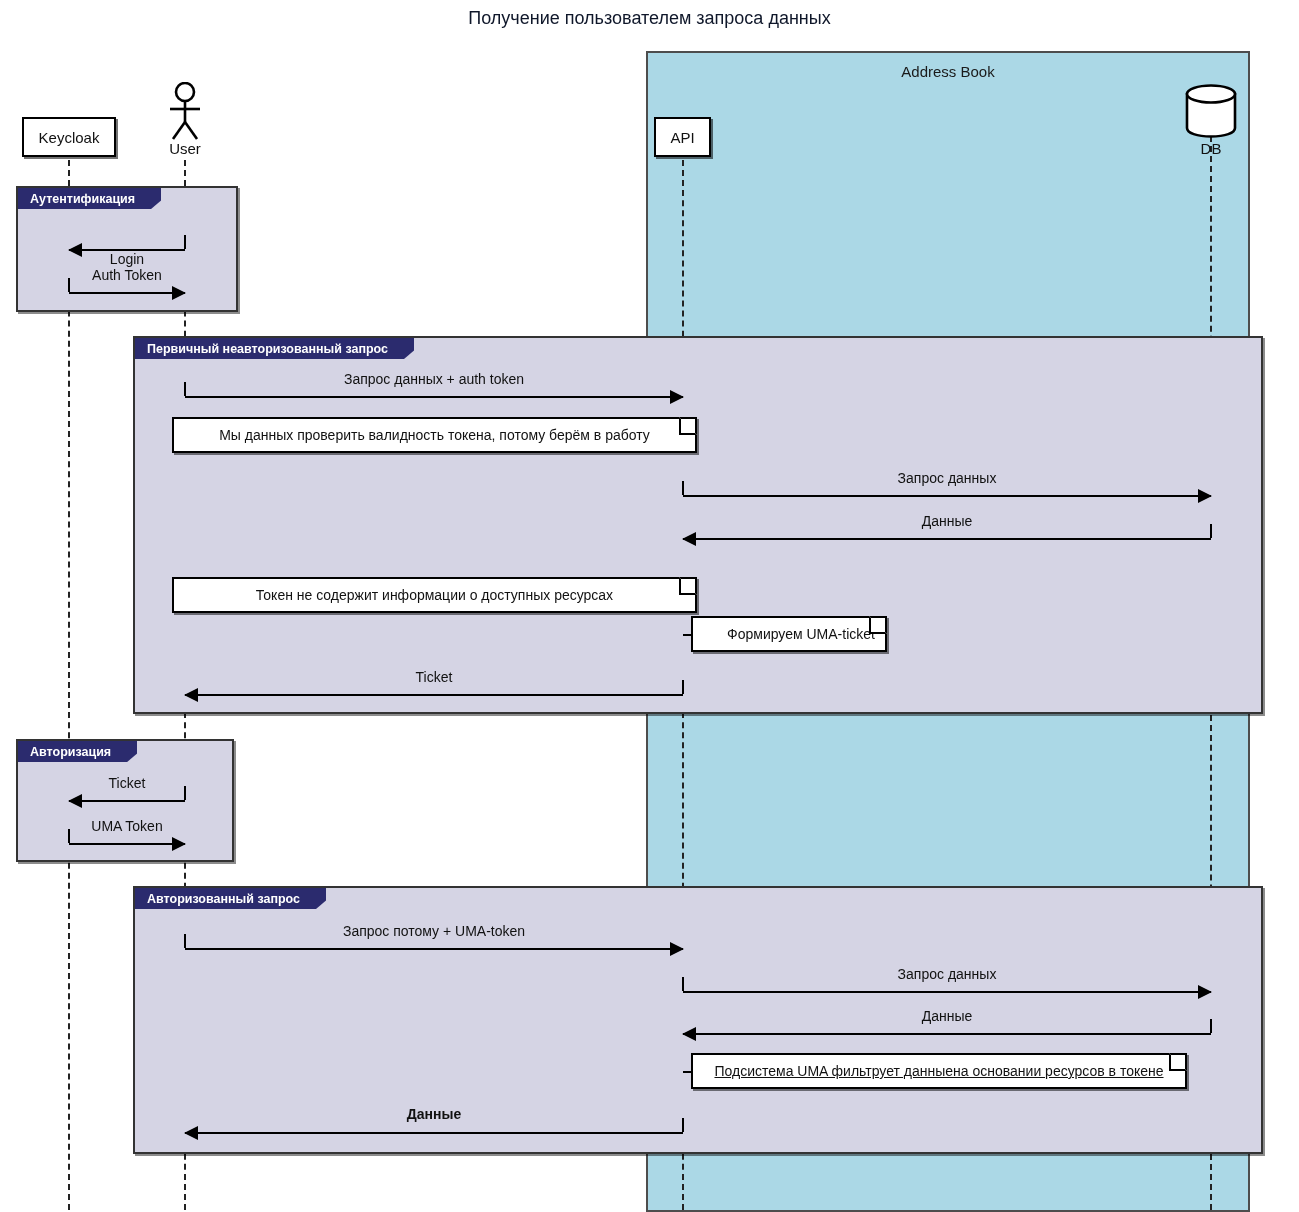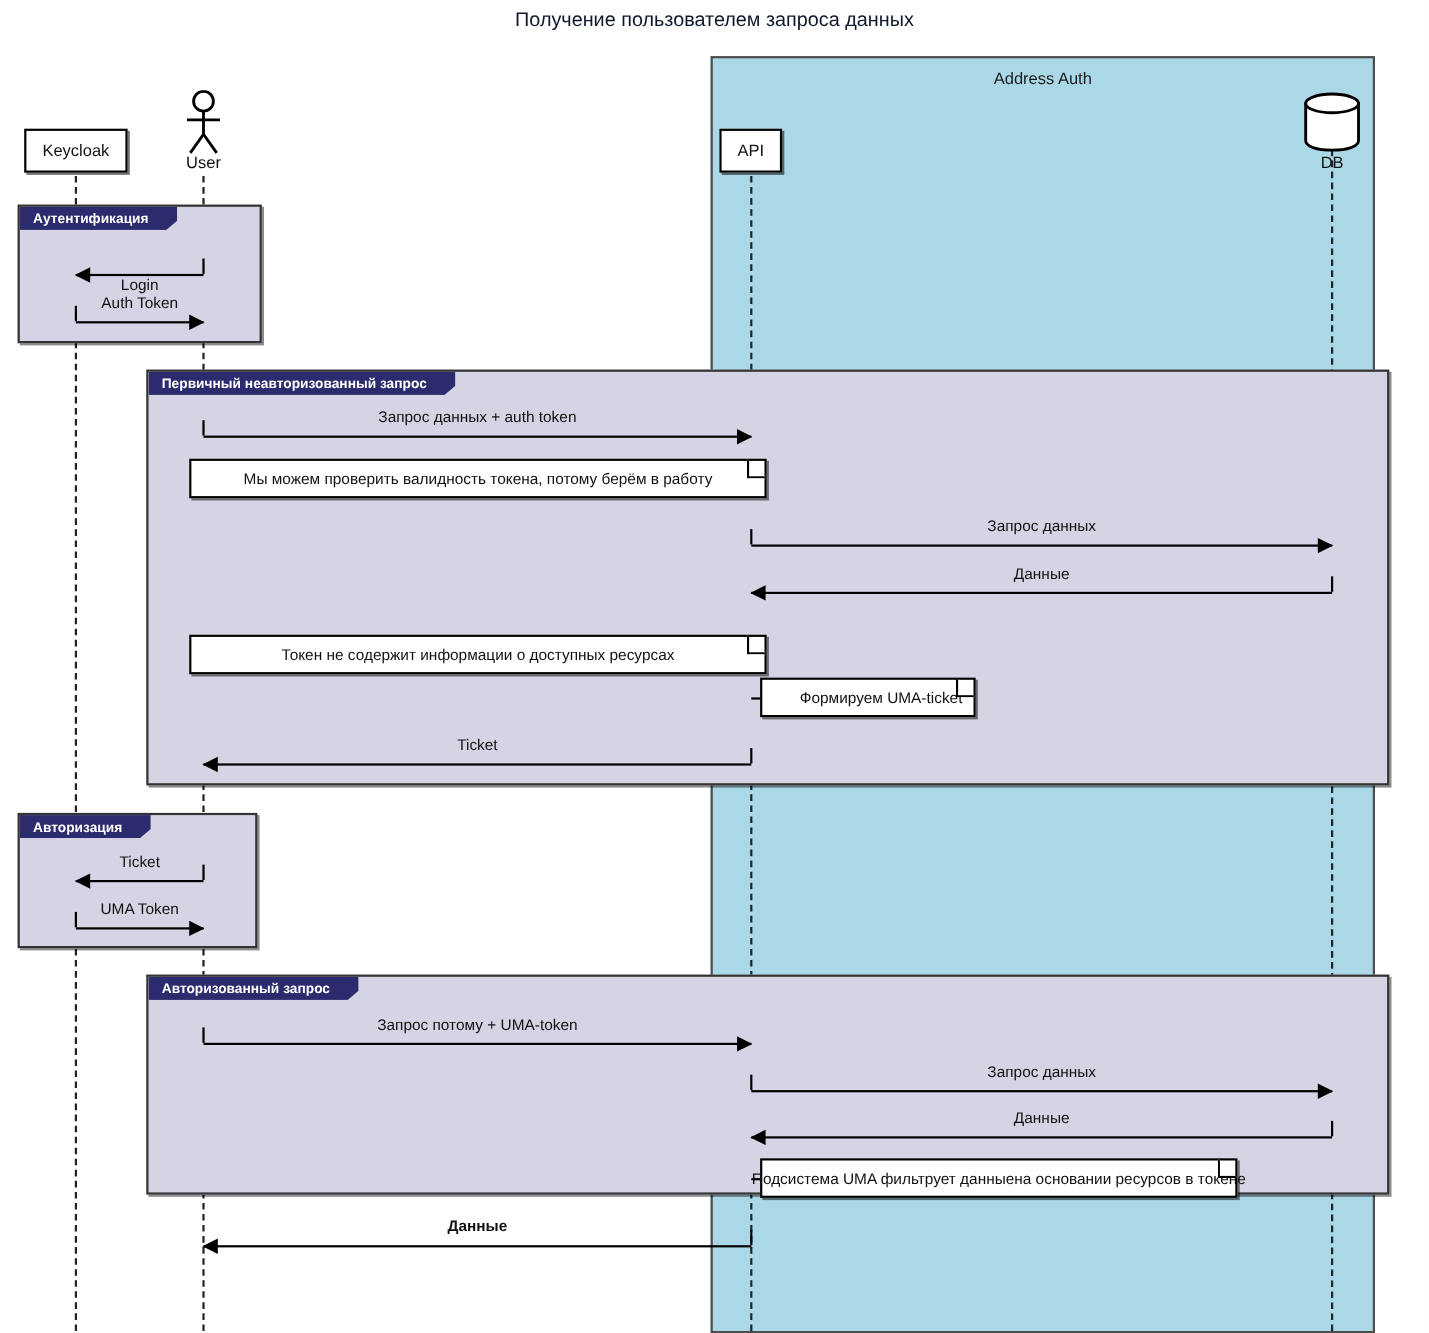--- a/index.html
+++ b/index.html
@@ -152,41 +152,41 @@
   }
 </style>
 </head>
 <body>
 
 <div id="canvas">
 
   <div class="diagram-title">Получение пользователем запроса данных</div>
 
   <div class="system-box" style="left:646px; top:51px; width:604px; height:1161px;">
-    <div class="system-box-label">Address Auth</div>
+    <div class="system-box-label">Address Book</div>
   </div>
 
   <div class="lifeline" style="left:68px; top:160px; height:1050px;"></div>
   <div class="lifeline" style="left:184px; top:160px; height:1050px;"></div>
   <div class="lifeline" style="left:682px; top:160px; height:1050px;"></div>
   <div class="lifeline" style="left:1210px; top:136px; height:1074px;"></div>
 
   <div class="fragment" style="left:16px; top:186px; width:222px; height:126px;">
     <div class="fragment-tab">Аутентификация</div>
   </div>
 
   <div class="fragment" style="left:133px; top:336px; width:1130px; height:378px;padding-left:37px;">
     <div class="fragment-tab">Первичный неавторизованный запрос</div>
   </div>
 
   <div class="fragment" style="left:16px; top:739px; width:218px; height:123px;">
     <div class="fragment-tab">Авторизация</div>
   </div>
 
-  <div class="fragment" style="left:133px; top:886px; width:1130px; height:200px;">
+  <div class="fragment" style="left:133px; top:886px; width:1130px; height:268px;">
     <div class="fragment-tab">Авторизованный запрос</div>
   </div>
 
   <div class="participant-box" style="left:22px; top:117px; width:94px; height:40px;">
     <span>Keycloak</span>
   </div>
 
   <svg class="actor-figure" style="left:161px; top:82px;" width="48" height="60" viewBox="0 0 48 60">
     <circle cx="24" cy="10" r="9" fill="none" stroke="#000" stroke-width="2.6"></circle>
     <line x1="24" y1="19" x2="24" y2="40" stroke="#000" stroke-width="2.6"></line>
@@ -221,21 +221,21 @@
   </div>
 
   <div class="msg" style="left:185px; top:396px; width:498px;">
     <div class="msg-line"></div>
     <div class="msg-stub" style="left:-1px; top:-14px; height:14px;"></div>
     <div class="arrowhead right" style="right:-1px; top:-6px;"></div>
     <div class="msg-label" style="left:0; top:-25px; width:498px;">Запрос данных + auth token</div>
   </div>
 
   <div class="note" style="left:172px; top:417px; width:525px; height:36px;">
-    <span>Мы можем проверить валидность токена, потому берём в работу</span>
+    <span>Мы данных проверить валидность токена, потому берём в работу</span>
     <span class="note-fold"></span>
   </div>
 
   <div class="msg" style="left:683px; top:495px; width:528px;">
     <div class="msg-line"></div>
     <div class="msg-stub" style="left:-1px; top:-14px; height:14px;"></div>
     <div class="arrowhead right" style="right:-1px; top:-6px;"></div>
     <div class="msg-label" style="left:0; top:-25px; width:528px;">Запрос данных</div>
   </div>
 
@@ -293,21 +293,21 @@
   </div>
 
   <div class="msg" style="left:683px; top:1033px; width:528px;">
     <div class="msg-line"></div>
     <div class="msg-stub" style="right:-1px; top:-14px; height:14px;"></div>
     <div class="arrowhead left" style="left:-1px; top:-6px;"></div>
     <div class="msg-label" style="left:0; top:-25px; width:528px;">Данные</div>
   </div>
 
   <div class="note-connector" style="left:683px; top:1071px; width:12px;"></div>
-  <div class="note" style="left:691px; top:1053px; width:434px; height:36px;">
+  <div class="note" style="left:691px; top:1053px; width:496px; height:36px;text-decoration:underline;">
     <span>Подсистема UMA фильтрует данныена основании ресурсов в токене</span>
     <span class="note-fold"></span>
   </div>
 
   <div class="msg" style="left:185px; top:1132px; width:498px;">
     <div class="msg-line"></div>
     <div class="msg-stub" style="right:-1px; top:-14px; height:14px;"></div>
     <div class="arrowhead left" style="left:-1px; top:-6px;"></div>
     <div class="msg-label bold" style="left:0; top:-26px; width:498px;">Данные</div>
   </div>

